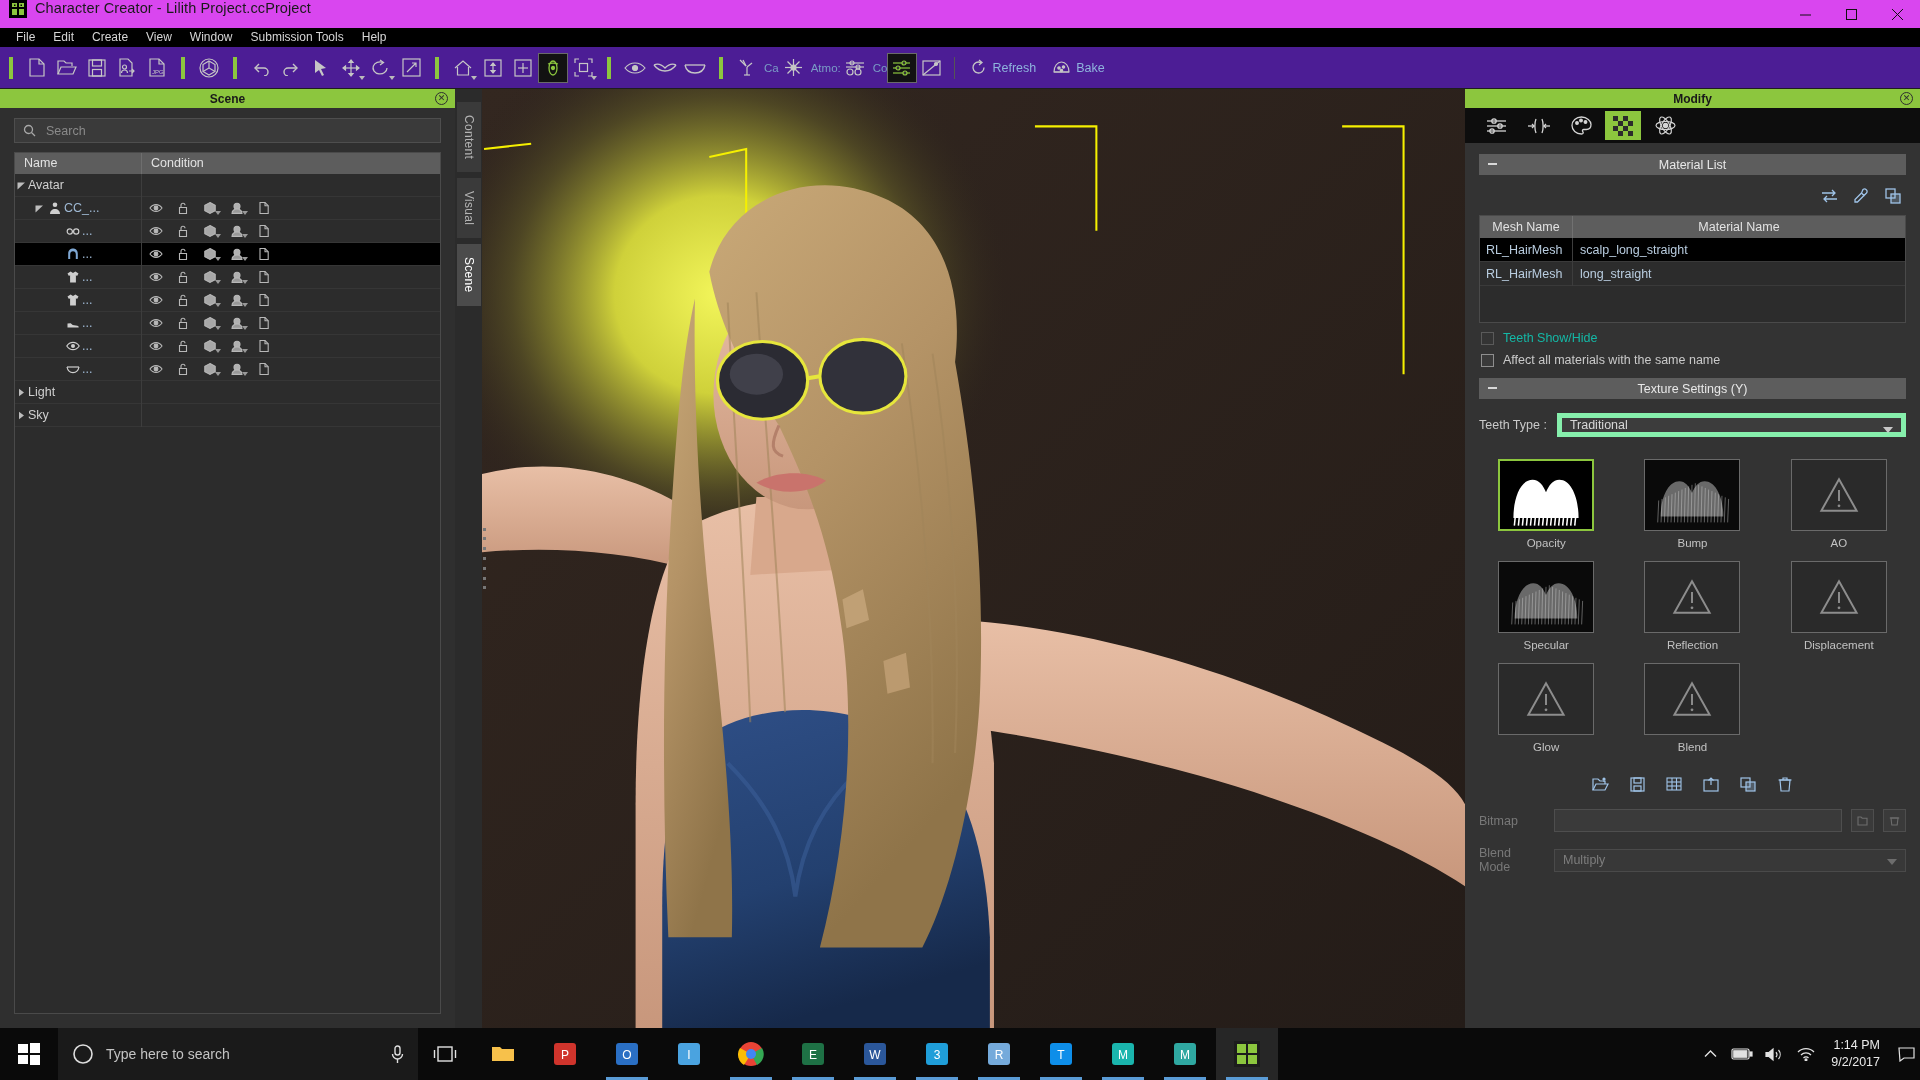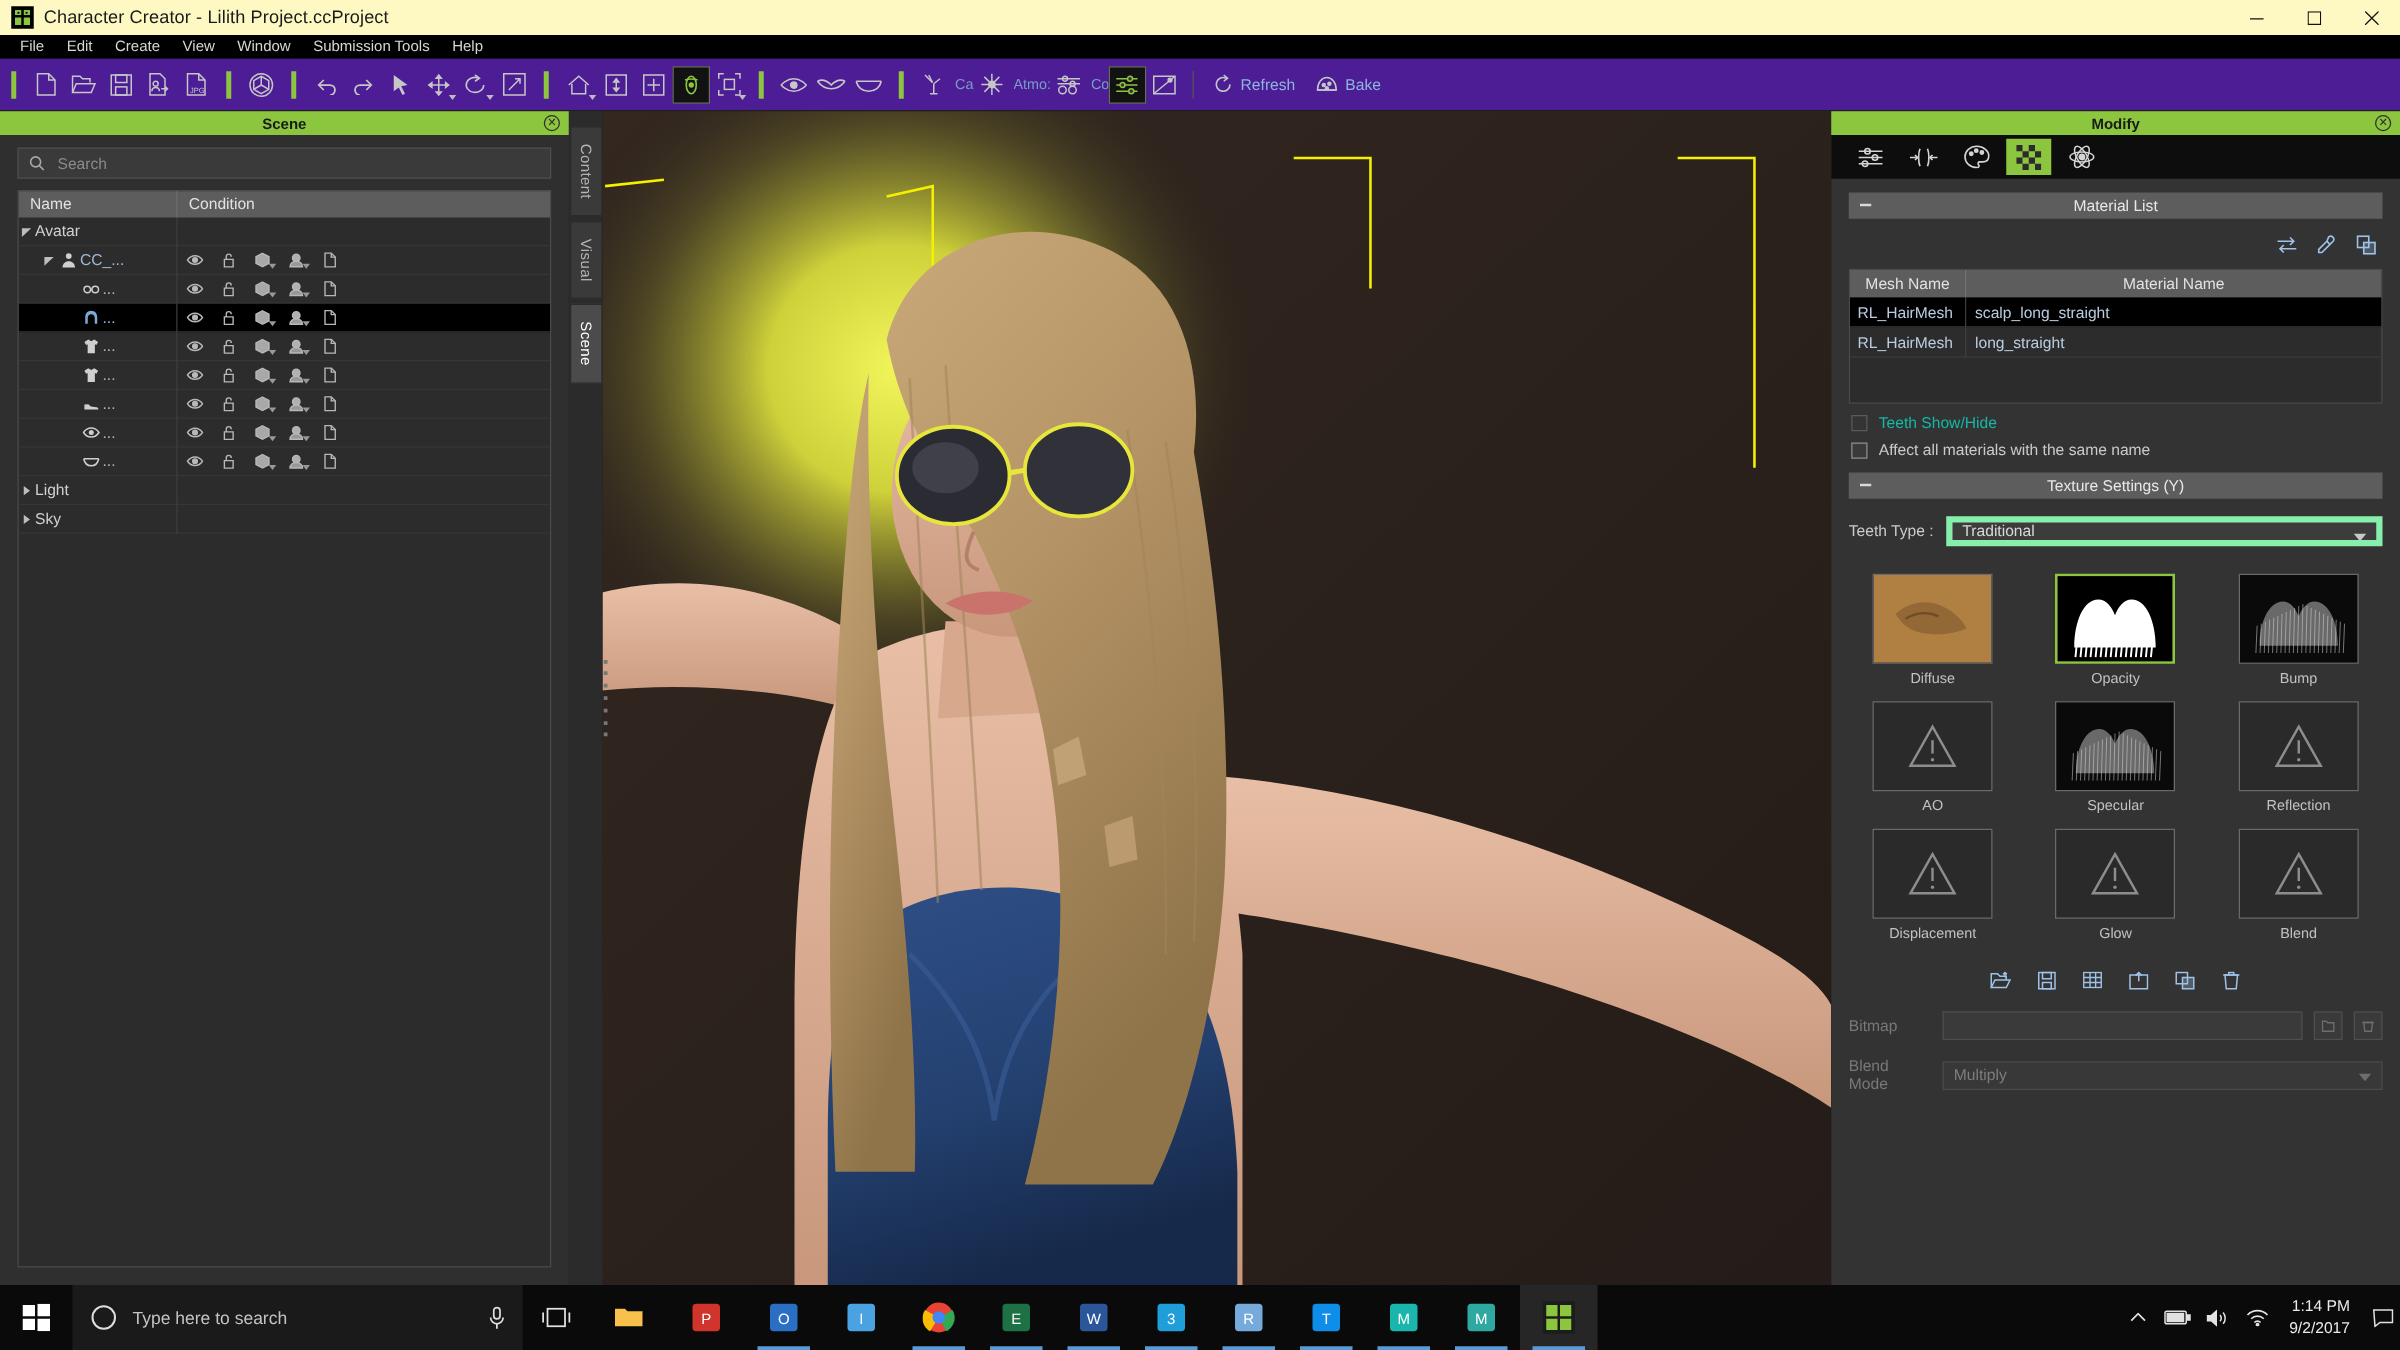--- a/index.html
+++ b/index.html
@@ -1,21 +1,21 @@
 <!DOCTYPE html>
 <html><head>
 <meta charset="utf-8">
 <style>
   * { box-sizing: border-box; margin:0; padding:0; }
   html,body { width:1920px; height:1080px; overflow:hidden; background:#2b2b2b;
     font-family:"Liberation Sans", sans-serif; color:#c8c8c8; }
   body { display:flex; flex-direction:column; }
 
   
-  .titlebar { height:28px; background:#fef9c3; display:flex; align-items:center;
+  .titlebar { height:28px; background:#d946ef; display:flex; align-items:flex-start;
     flex:0 0 28px; }
   .tb-logo { width:18px; height:18px; margin:0 8px 0 9px; background:#000;
     display:flex; align-items:center; justify-content:center; }
   .tb-logo svg { display:block; }
   .tb-title { font-size:14.5px; color:#1a1a1a; letter-spacing:0.1px; }
   .tb-spacer { flex:1; }
   .tb-btn { width:46px; height:28px; display:flex; align-items:center;
     justify-content:center; }
   .tb-btn svg { display:block; }
 
@@ -1105,30 +1105,20 @@
       <div class="shader-row">
         <span class="shader-lbl">Teeth Type :</span>
         <div class="sel-box">
           <span class="sel-val">Traditional</span>
           <span class="sel-arrow"></span>
         </div>
       </div>
 
       <div class="tex-grid" id="tex-grid">
           <div class="tex-cell">
-            <div class="tex-thumb">
-              <svg viewBox="0 0 96 72" width="96" height="72">
-                <rect width="96" height="72" fill="#b07f42"></rect>
-                <path d="M18 32c10-9 24-12 36-7 10 4 18 11 22 19-12 5-26 6-39 3-9-2-15-8-19-15z" fill="#8c6434" opacity="0.85"></path>
-                <path d="M26 36c8-5 18-6 27-2" stroke="#6d4c26" fill="none" stroke-width="2"></path>
-              </svg>
-            </div>
-            <div class="tex-lbl">Diffuse</div>
-          </div>
-          <div class="tex-cell">
             <div class="tex-thumb sel">
               <svg viewBox="0 0 96 72" width="96" height="72">
                 <rect width="96" height="72" fill="#000"></rect>
                 <path d="M14 60c0-22 8-40 20-40 7 0 11 6 14 13 3-7 7-13 14-13 12 0 20 18 20 40z" fill="#ffffff"></path>
                 <line x1="16" y1="58" x2="15" y2="68" stroke="#ffffff" stroke-width="1.6"></line>
                 <line x1="20.2" y1="58" x2="19.2" y2="68" stroke="#ffffff" stroke-width="1.6"></line>
                 <line x1="24.4" y1="58" x2="23.4" y2="68" stroke="#ffffff" stroke-width="1.6"></line>
                 <line x1="28.6" y1="58" x2="27.6" y2="68" stroke="#ffffff" stroke-width="1.6"></line>
                 <line x1="32.8" y1="58" x2="31.8" y2="68" stroke="#ffffff" stroke-width="1.6"></line>
                 <line x1="37" y1="58" x2="36" y2="68" stroke="#ffffff" stroke-width="1.6"></line>

